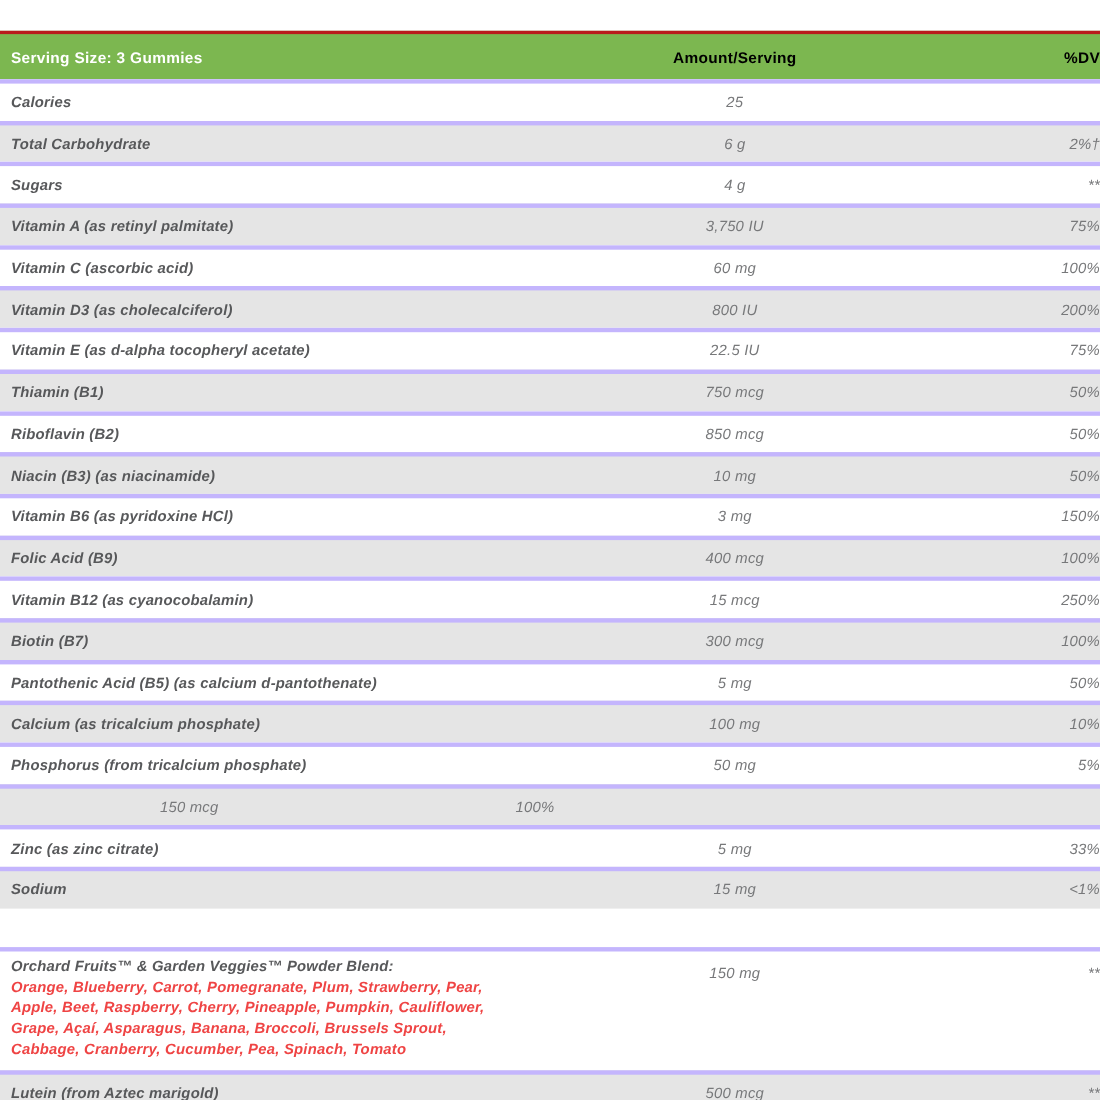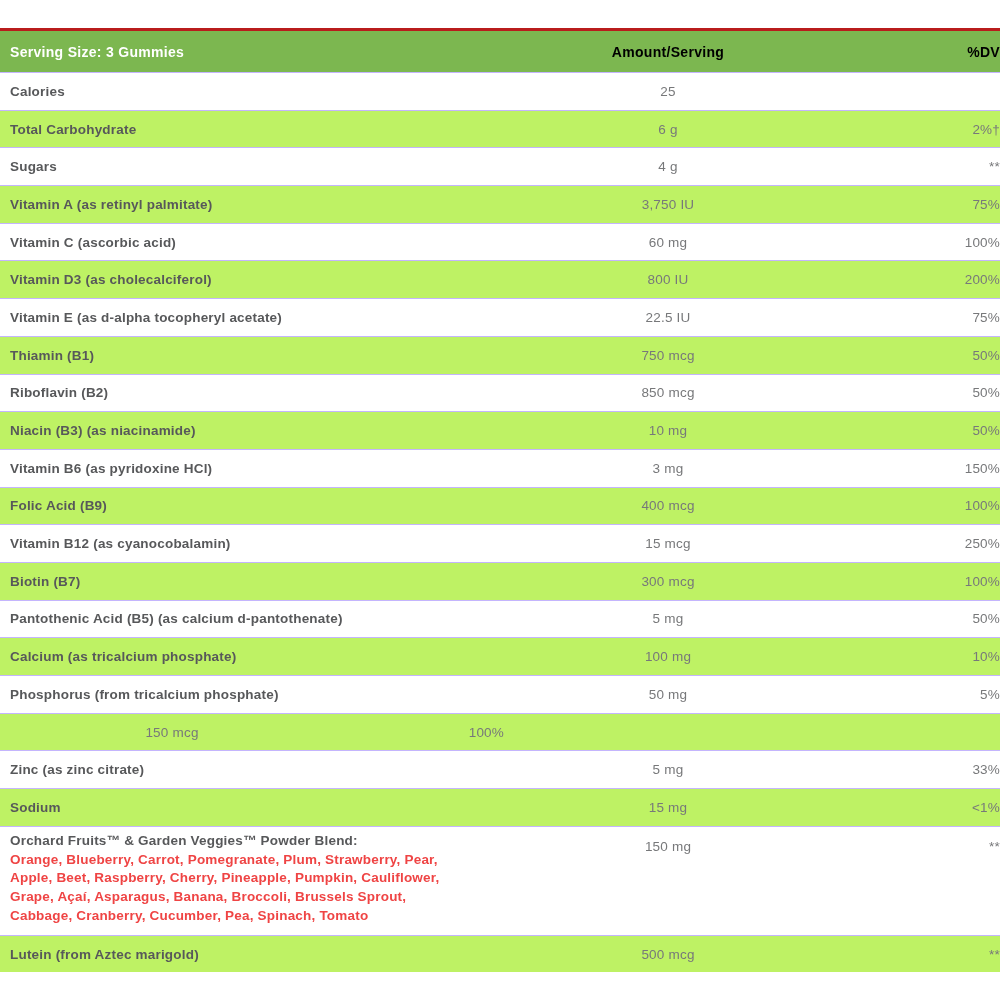--- a/index.html
+++ b/index.html
@@ -26,31 +26,33 @@
   .head .col-amount, .head .col-dv { color: #000000; font-weight: bold; }
 
   .col-name  { flex: 1; padding-left: 10px; font-weight: bold; color: #57585a; }
   .col-amount{ width: 344px; text-align: center; font-weight: normal; color: #77787a; }
   .col-dv    { width: 160px; text-align: right; font-weight: normal; color: #77787a; }
 
   .row {
     display: flex;
     align-items: center;
     height: 37.7px;
-    border-top: 1px solid #c4b5fd;
+    border-top: 4px solid #c4b5fd;
     font-size: 13.5px;
     letter-spacing: 0.2px;
     background: #ffffff;
-  }
-  .row.alt { background: #bef264; }
+    font-style: italic;
+  }
+  .row.alt { background: #e5e5e5; }
 
   .row.tall {
     height: auto;
     align-items: flex-start;
     padding: 5px 0 9px 0;
+    margin-top: 35px;
   }
   .row.tall .col-amount,
   .row.tall .col-dv { padding-top: 7px; }
   .row.tall .col-name div { line-height: 18.8px; }
   .detail-line { font-weight: bold; color: #ef4444; }
 </style>
 </head>
 <body>
 
 <div class="facts-table">

